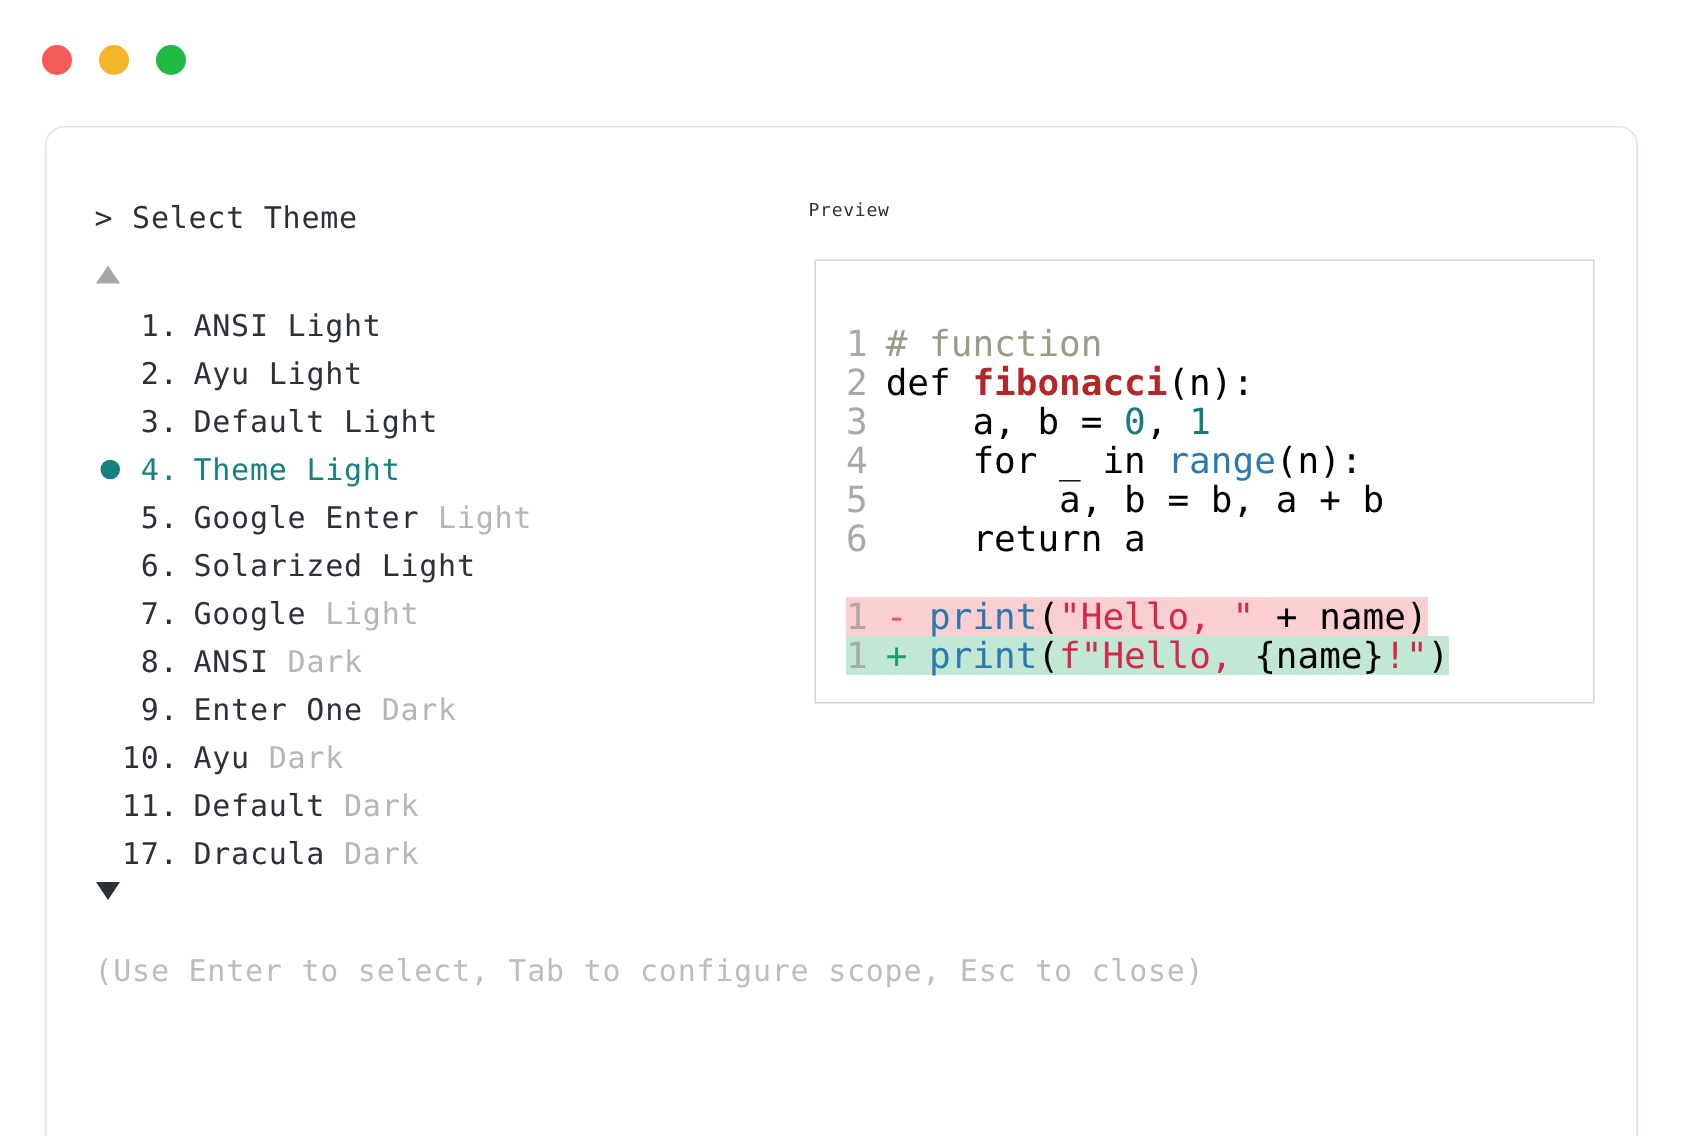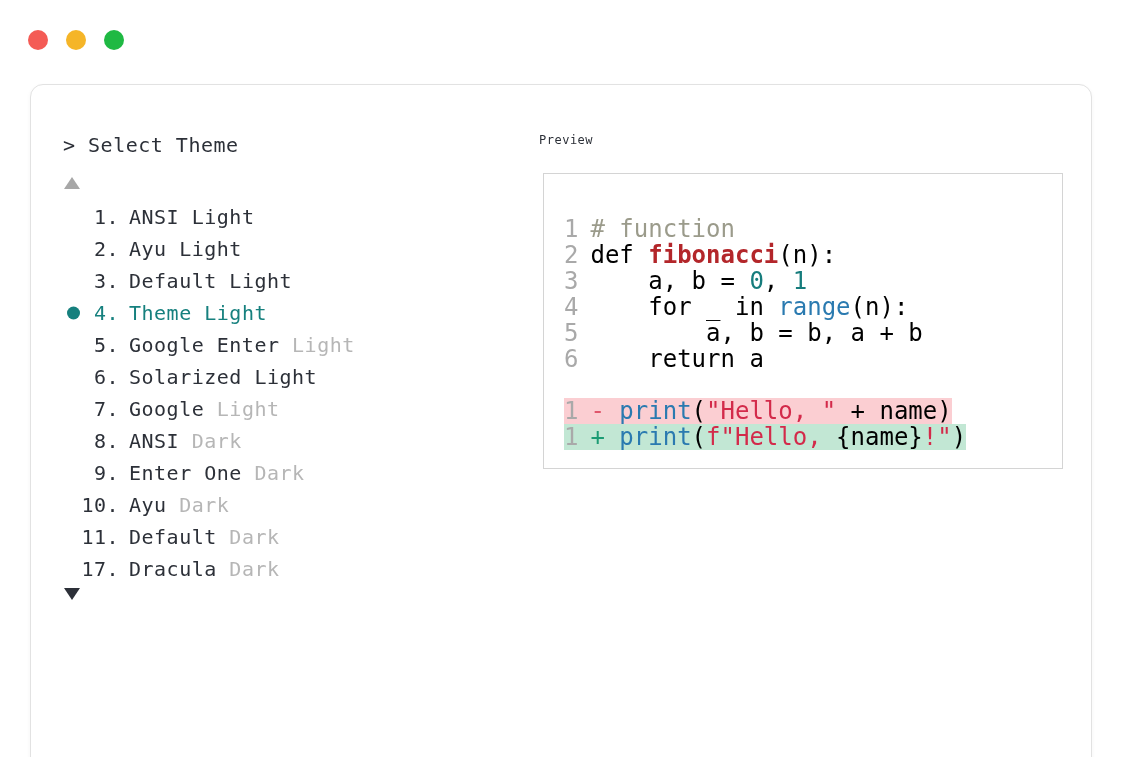--- a/index.html
+++ b/index.html
@@ -163,18 +163,19 @@
       <div class="theme-row"><span class="theme-num">5.</span><span class="theme-name">Google Enter</span><span> </span><span class="variant muted">Light</span></div>
       <div class="theme-row"><span class="theme-num">6.</span><span class="theme-name">Solarized</span><span> </span><span class="variant">Light</span></div>
       <div class="theme-row"><span class="theme-num">7.</span><span class="theme-name">Google</span><span> </span><span class="variant muted">Light</span></div>
       <div class="theme-row"><span class="theme-num">8.</span><span class="theme-name">ANSI</span><span> </span><span class="variant muted">Dark</span></div>
       <div class="theme-row"><span class="theme-num">9.</span><span class="theme-name">Enter One</span><span> </span><span class="variant muted">Dark</span></div>
       <div class="theme-row"><span class="theme-num">10.</span><span class="theme-name">Ayu</span><span> </span><span class="variant muted">Dark</span></div>
       <div class="theme-row"><span class="theme-num">11.</span><span class="theme-name">Default</span><span> </span><span class="variant muted">Dark</span></div>
       <div class="theme-row"><span class="theme-num">17.</span><span class="theme-name">Dracula</span><span> </span><span class="variant muted">Dark</span></div>
     </div>
 
+  <div class="hint">(Use Enter to select, Tab to configure scope, Esc to close)</div>
 
   <div class="preview-panel">
     <div class="code" id="code-block"><div class="code-line"><span class="ln">1</span><span> </span><span class="cmt"># function</span></div><div class="code-line"><span class="ln">2</span><span> </span><span class="kw">def </span><span class="fn">fibonacci</span><span class="kw">(n):</span></div><div class="code-line"><span class="ln">3</span><span> </span><span class="kw">    a, b = </span><span class="num">0</span><span class="kw">, </span><span class="num">1</span></div><div class="code-line"><span class="ln">4</span><span> </span><span class="kw">    for _ in </span><span class="blt">range</span><span class="kw">(n):</span></div><div class="code-line"><span class="ln">5</span><span> </span><span class="kw">        a, b = b, a + b</span></div><div class="code-line"><span class="ln">6</span><span> </span><span class="kw">    return a</span></div><div class="blank"></div><div class="code-line diff-line diff-del"><span class="ln">1</span><span class="sign-del"> - </span><span class="blt">print</span><span class="kw">(</span><span class="str">"Hello, "</span><span class="kw"> + name)</span></div><div class="code-line diff-line diff-add"><span class="ln">1</span><span class="sign-add"> + </span><span class="blt">print</span><span class="kw">(</span><span class="str">f"Hello, </span><span class="kw">{name}</span><span class="str">!"</span><span class="kw">)</span></div></div>
   </div>
 
 </div>
 
 </body></html>

